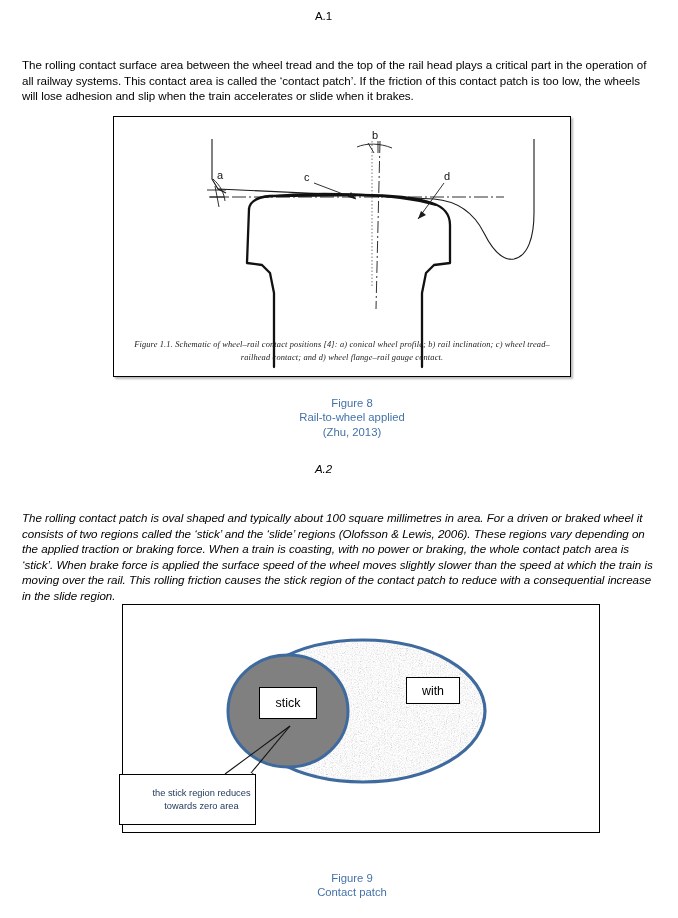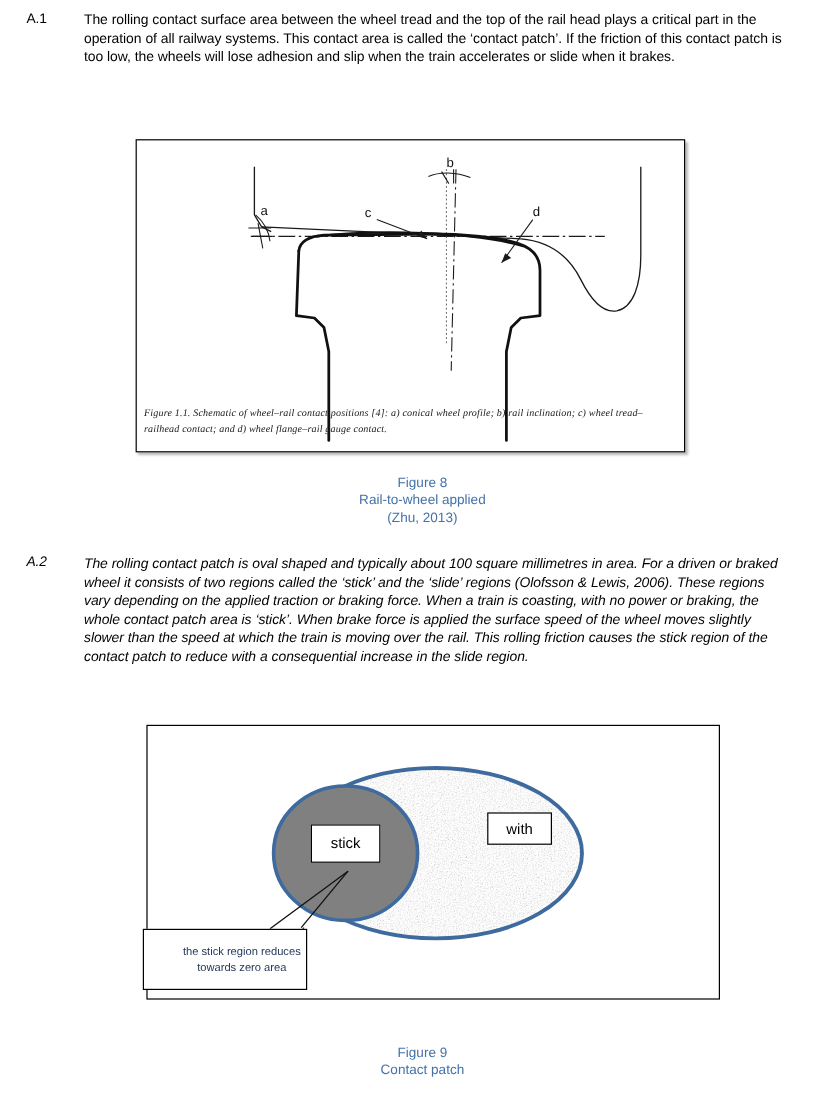--- a/index.html
+++ b/index.html
@@ -13,21 +13,22 @@
     position: relative;
     font-family: "Liberation Sans", sans-serif;
     color: #000000;
     overflow: hidden;
   }
 
   
   .para {
     position: absolute;
     display: flex;
-    align-items: flex-start;
+    align-items: center;
+    flex-direction: column;
   }
   .para-num {
     width: 48px;
     flex: 0 0 48px;
     font-size: 11.5px;
     line-height: 15.6px;
     letter-spacing: -0.1px;
   }
   .para-body {
     flex: 1 1 auto;
@@ -72,20 +73,21 @@
     left: 0; top: 0; right: 0; bottom: 0;
     overflow: hidden;
   }
   #fig1-svg { position: absolute; left: 0; top: 0; }
 
   .fig1-cap-text {
     position: absolute;
     left: 6px;
     right: 6px;
     top: 222px;
+    text-align: center;
     font-family: "Liberation Serif", serif;
     font-style: italic;
     font-size: 8.4px;
     line-height: 12.5px;
     color: #1a1a1a;
     letter-spacing: 0.15px;
   }
 
   
   #fig2-frame {

